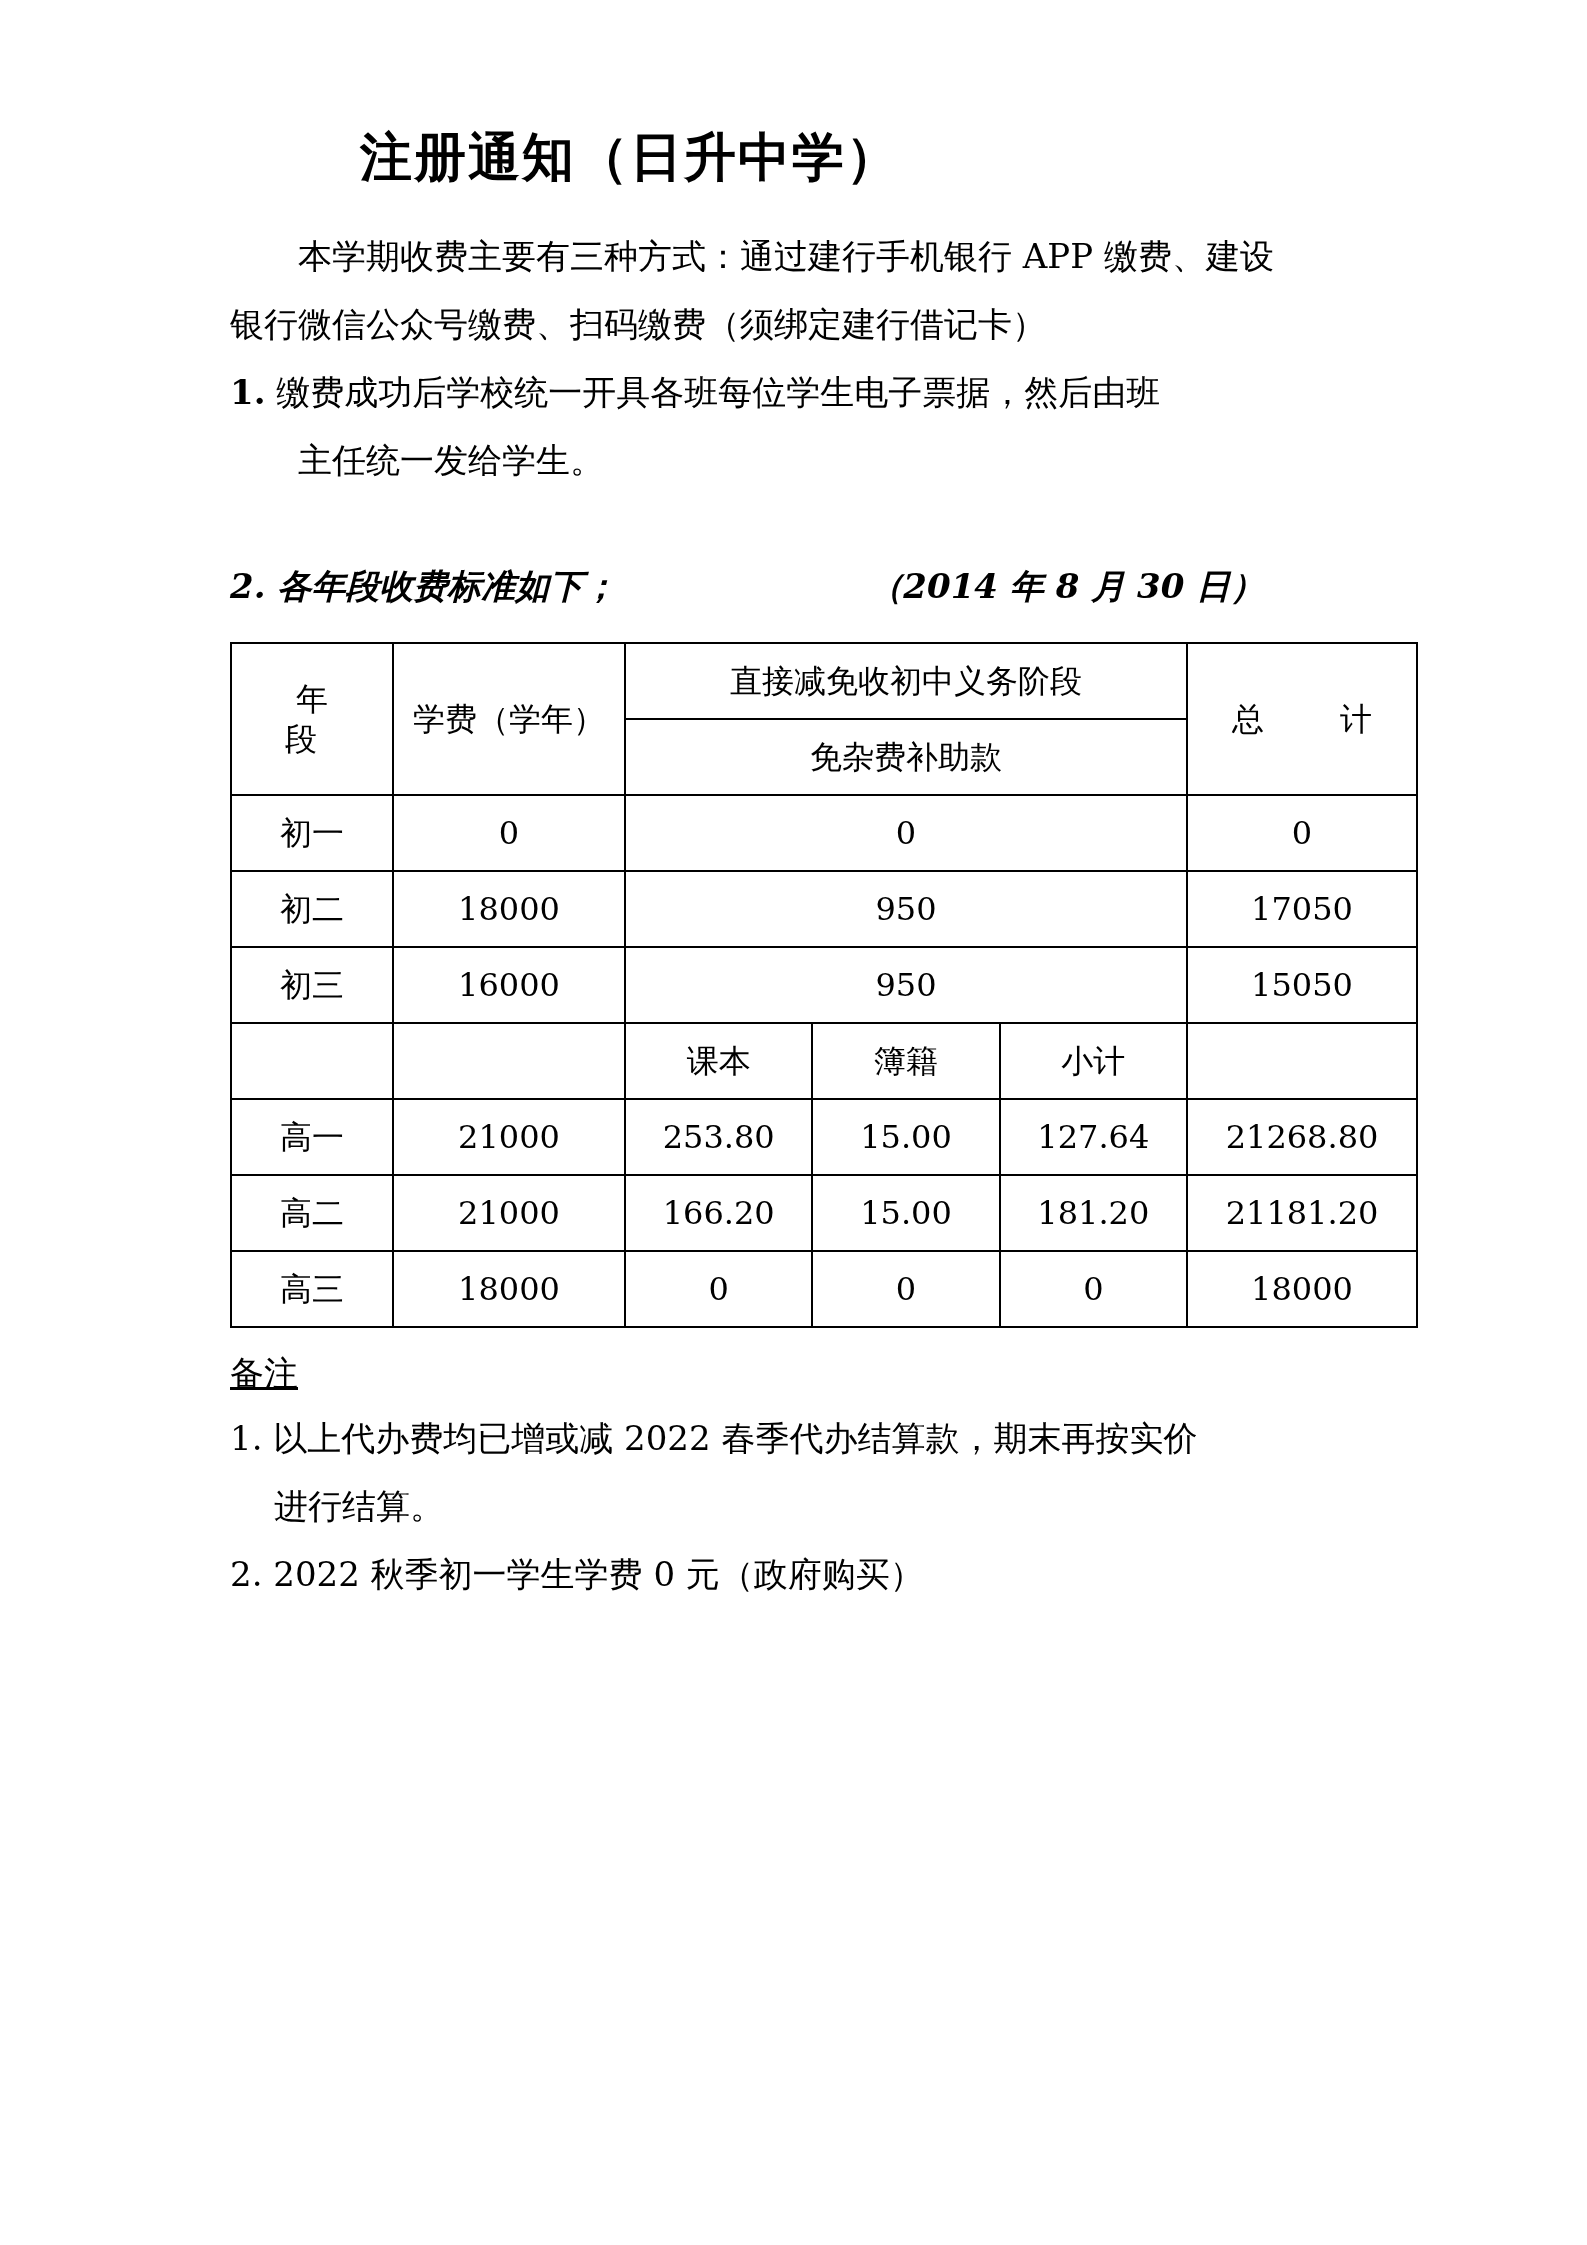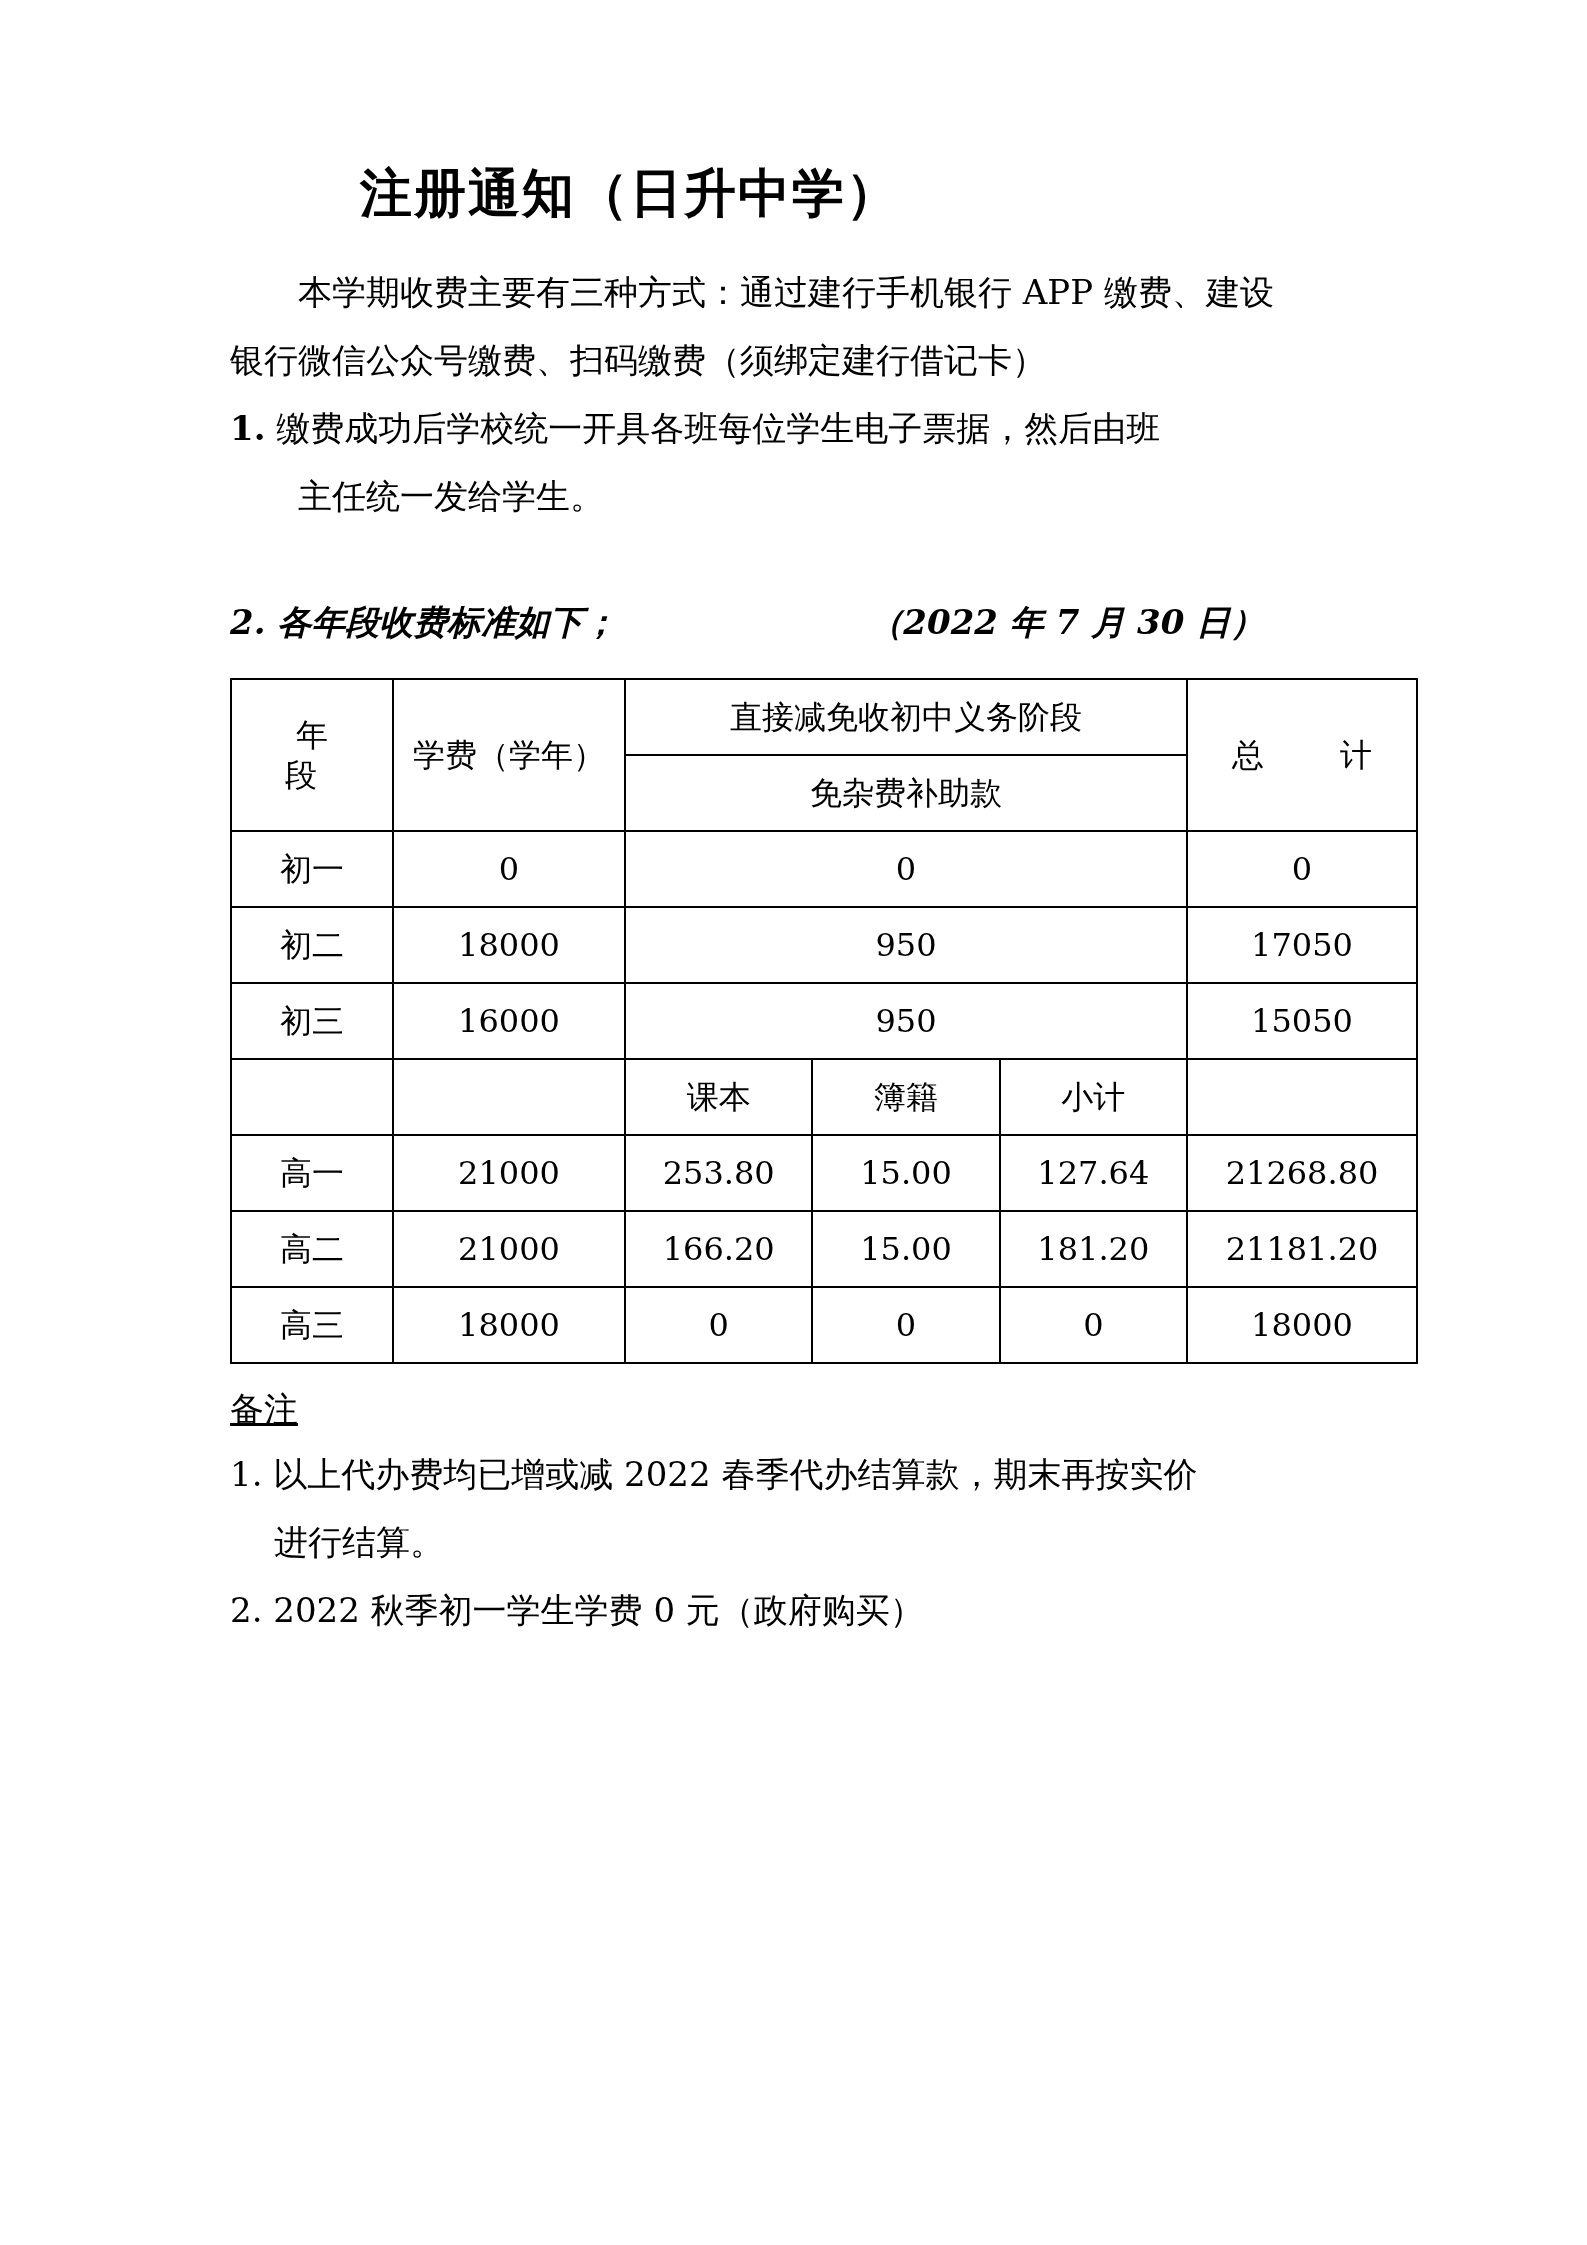--- a/index.html
+++ b/index.html
@@ -12,21 +12,21 @@
     height: 2245px;
     font-family: "DejaVu Serif", "Liberation Serif", serif;
     color: #000000;
     position: relative;
     overflow: hidden;
   }
   .page {
     box-sizing: border-box;
     width: 1300px;
     height: 2245px;
-    padding: 120px 150px 0 230px;
+    padding: 84px 150px 0 230px;
   }
   .doc-title {
     font-size: 52px;
     font-weight: bold;
     text-align: center;
     letter-spacing: 2px;
     margin: 38px 0 0 0;
     padding-right: 120px;
     line-height: 1.35;
   }
@@ -124,21 +124,21 @@
   </p>
   <p class="para">
     <span class="ind"></span><span>主任统一发给学生。</span>
   </p>
 
   <div class="para-item2">
     <span class="left">
       <span class="num">2.</span>
       <span>各年段收费标准如下；</span>
     </span>
-    <span class="right">（2022 年 7 月 30 日）</span>
+    <span class="right">（2014 年 8 月 30 日）</span>
   </div>
 
   <table class="fees">
     <tbody>
       <tr>
         <td class="head-year" rowspan="2"><span class="sp2">年　段</span></td>
         <td class="head-tuit" rowspan="2">学费（学年）</td>
         <td class="tall" colspan="3">直接减免收初中义务阶段</td>
         <td class="head-total" rowspan="2"><span class="sp2">总　计</span></td>
       </tr>

